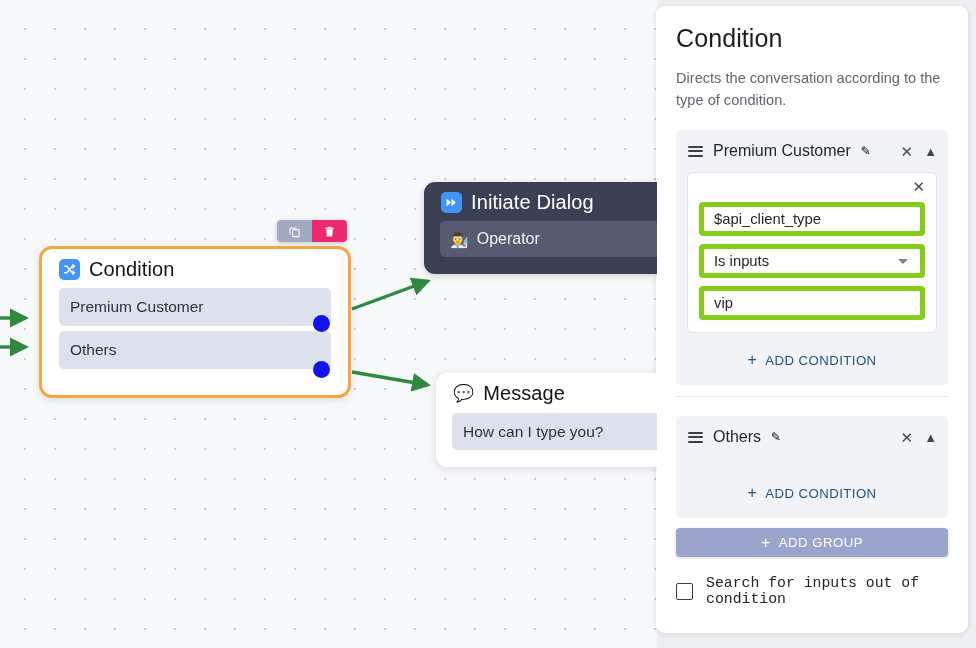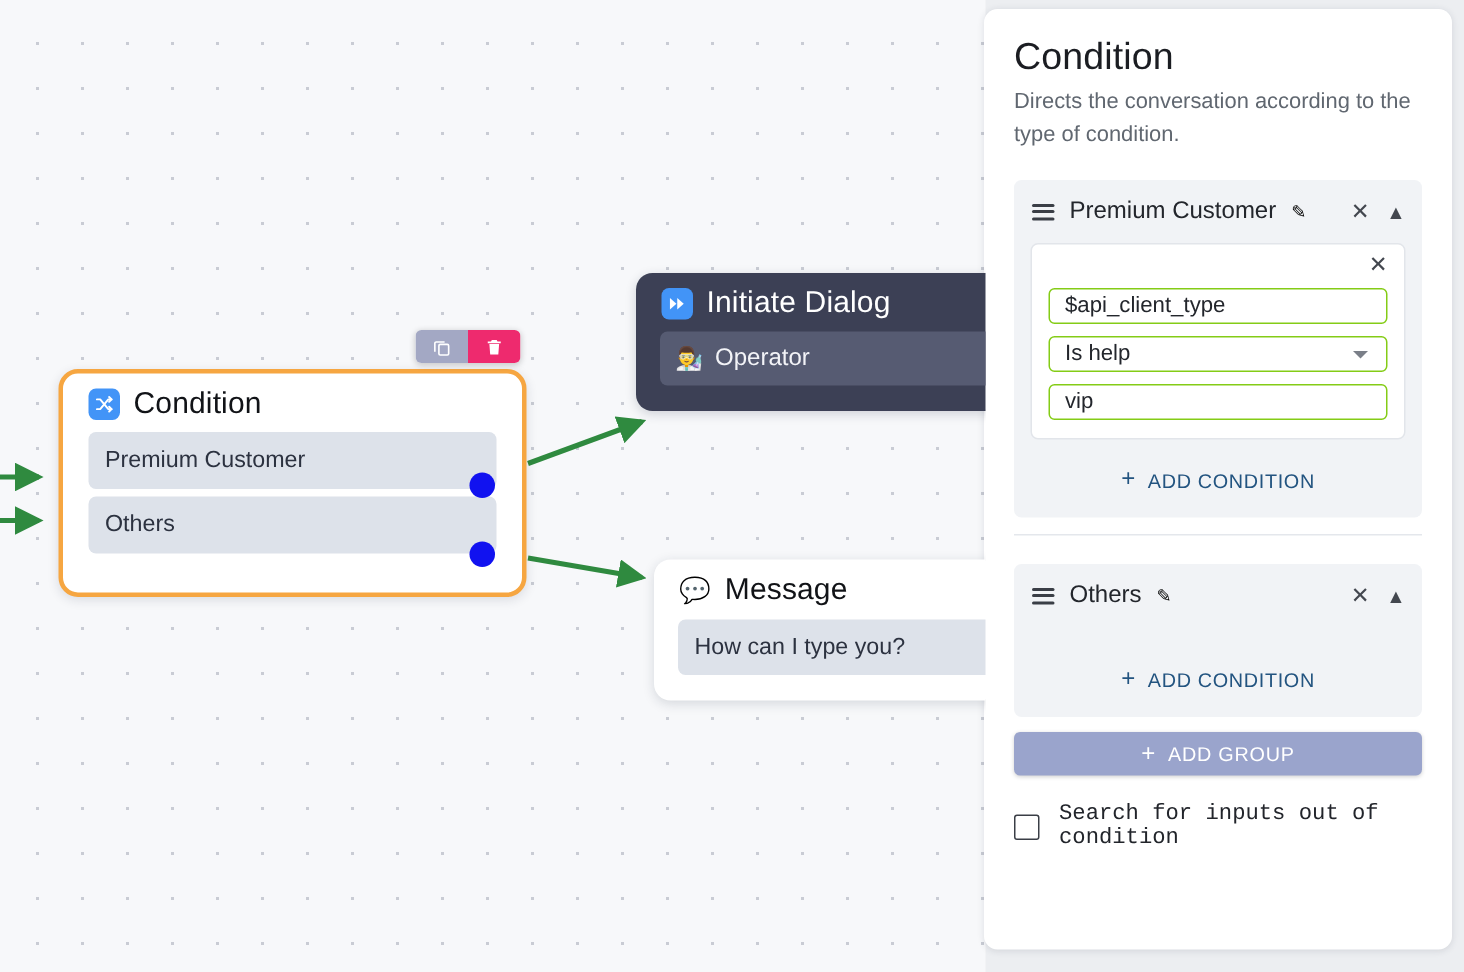--- a/index.html
+++ b/index.html
@@ -107,21 +107,21 @@
     width: 312px; height: 627px;
     background: #ffffff;
     border-radius: 9px;
     box-shadow: 0 1px 5px rgba(40,50,70,.13);
     overflow: hidden;
   }
   .panel-inner { padding: 18px 20px 0 20px; }
   #panel-title { font-size: 25px; color: #1b1d22; font-weight: normal; letter-spacing: .1px; }
   #panel-desc {
     font-size: 14.6px; color: #606770; line-height: 1.52;
-    margin-top: 4px; width: 290px;
+    margin-top: 14px; width: 290px;
   }
 
   .group-card {
     background: #f1f3f6; border-radius: 5px;
     margin-top: 19px; padding: 0 0 8px 0;
   }
   .group-head {
     height: 42px; display: flex; align-items: center;
     padding: 0 11px 0 12px;
   }
@@ -130,21 +130,21 @@
   .ghead-right { display: flex; align-items: center; gap: 11px; }
   .hamburger { display: flex; flex-direction: column; gap: 2.6px; width: 15px; }
   .hamburger i { display: block; height: 1.8px; background: #3a3e46; border-radius: 1px; }
 
   .cond-card {
     background: #ffffff; border: 1px solid #e2e5ea;
     border-radius: 5px; margin: 0 11px; padding: 6px 11px 12px 11px;
   }
   .cc-close { display: flex; justify-content: flex-end; }
   .field {
-    height: 24px; border: 1px solid #84cc16; border-radius: 4px;
+    height: 34px; border: 5px solid #84cc16; border-radius: 4px;
     background: #fff; display: flex; align-items: center;
     padding: 4px 10px; font-size: 14.8px; color: #23262c;
     margin-top: 8px;
   }
   .field.sel { justify-content: space-between; }
   .caret { width: 0; height: 0; border-left: 5px solid transparent; border-right: 5px solid transparent; border-top: 5px solid #7a7f88; margin-right: 2px; }
 
   .add-cond {
     display: flex; align-items: center; justify-content: center; gap: 8px;
     height: 34px; margin-top: 10px;
@@ -273,21 +273,21 @@
             <span class="x-ico">✕</span>
             <span class="chev">▲</span>
           </span>
         </div>
         <div class="cond-card">
           <div class="cc-close">
             <span class="x-ico">✕</span>
           </div>
           <div class="field">$api_client_type</div>
           <div class="field sel">
-            <span>Is help</span>
+            <span>Is inputs</span>
             <span class="caret"></span>
           </div>
           <div class="field">vip</div>
         </div>
         <div class="add-cond">
           <span class="plus-s">+</span>
           <span>ADD CONDITION</span>
         </div>
       </div>
     </div>

